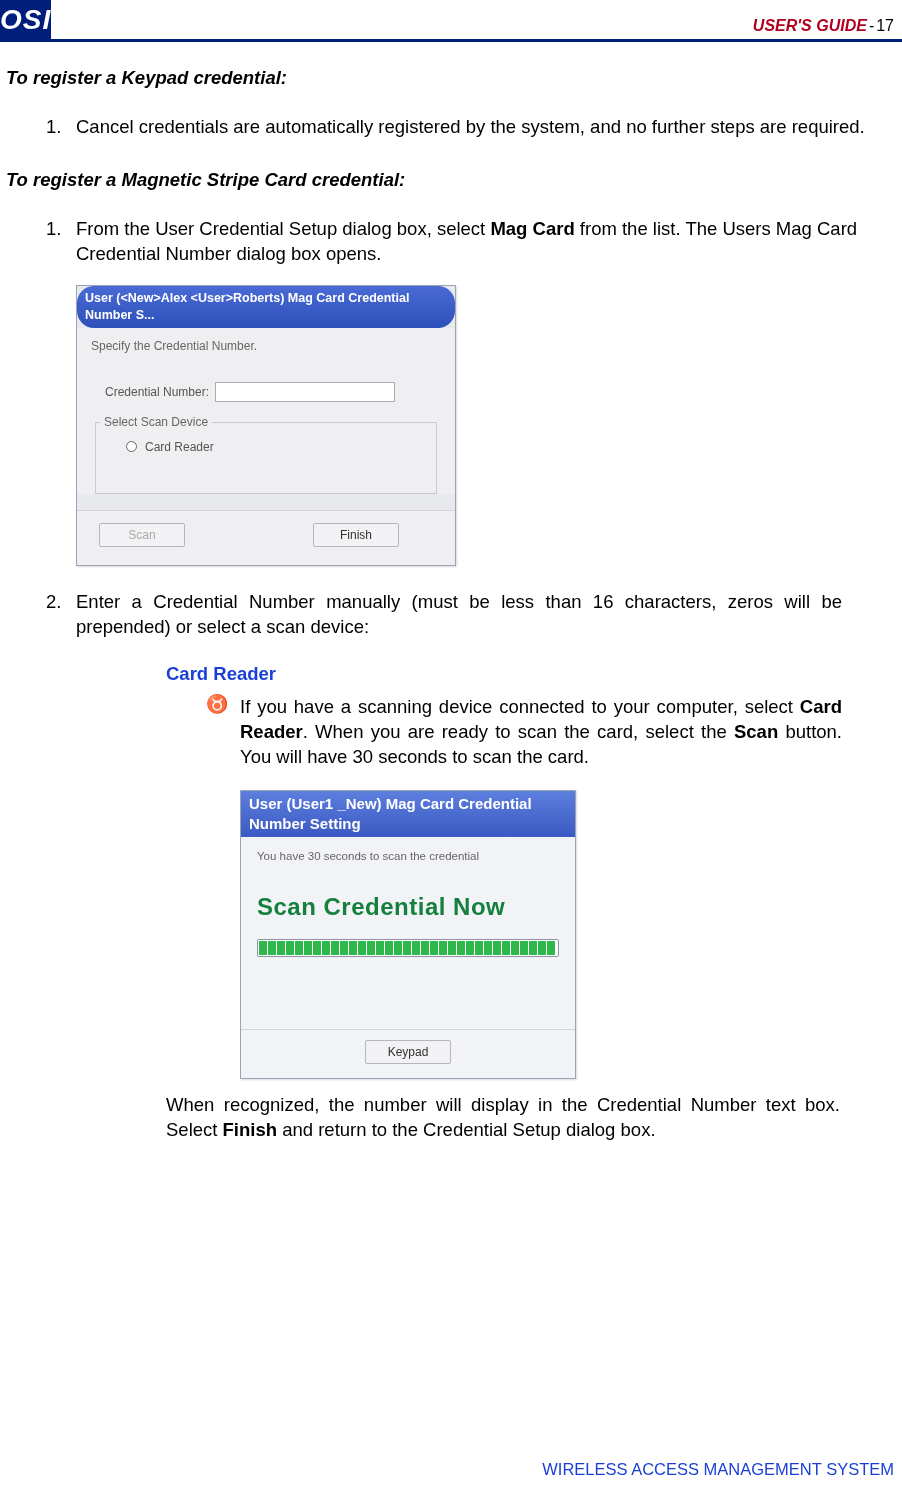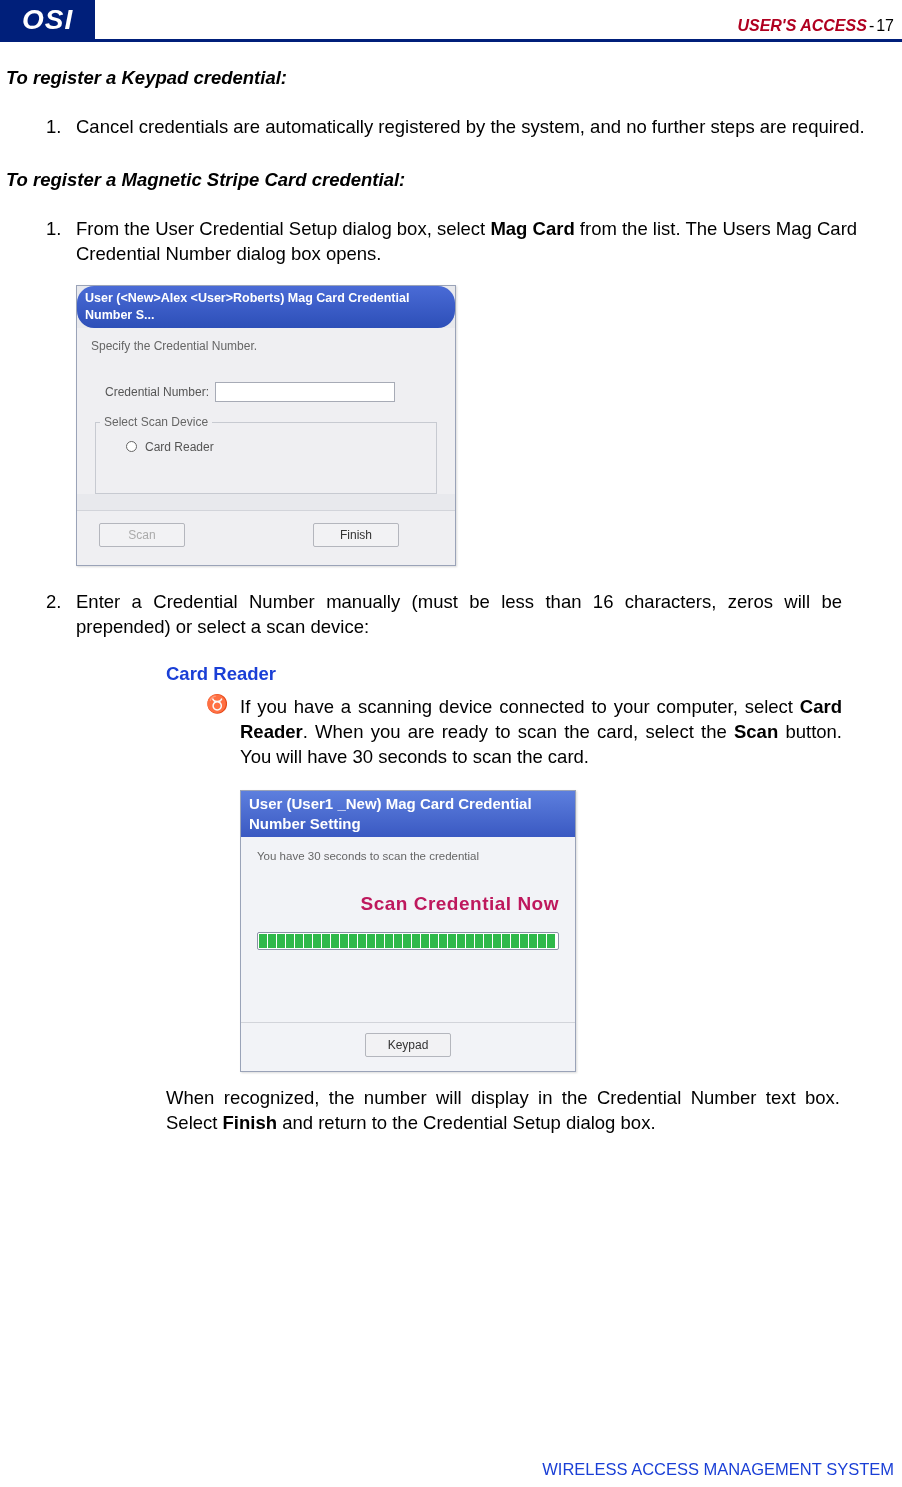--- a/index.html
+++ b/index.html
@@ -16,21 +16,21 @@
       border-bottom: 3px solid #001f7a;
       height: 42px;
       align-items: stretch;
     }
     .logo-box {
       background: #001f7a;
       color: #fff;
       font-weight: bold;
       font-style: italic;
       font-size: 28px;
-      padding: 2px 22px;
+      padding: 2px 0;
       display: flex;
       align-items: center;
       letter-spacing: 1px;
       font-family: "Arial Black", Arial, sans-serif;
     }
     .header-right {
       margin-left: auto;
       display: flex;
       align-items: flex-end;
       padding-bottom: 4px;
@@ -199,24 +199,24 @@
       font-size: 15px;
       font-weight: bold;
     }
     .dialog2 .body2 {
       padding: 12px 16px 0 16px;
       background: #f2f3f7;
       font-size: 11.5px;
       color: #666;
     }
     .scan-title {
-      color: #be185d;
-      font-weight: bold;
-      font-size: 19px;
-      text-align: right;
+      color: #15803d;
+      font-weight: bold;
+      font-size: 24px;
+      text-align: left;
       margin: 26px 0 16px;
       letter-spacing: .5px;
     }
     .progress {
       height: 18px;
       background: #fff;
       border: 1px solid #8c93a6;
       border-radius: 2px;
       overflow: hidden;
       display: flex;
@@ -243,21 +243,21 @@
       color: #1a3fd6;
       font-size: 16.5px;
     }
   </style>
 </head>
 <body>
 
 <div class="header">
   <div class="logo-box">OSI</div>
   <div class="header-right">
-    <span class="guide-label">USER'S ACCESS</span>
+    <span class="guide-label">USER'S GUIDE</span>
     <span class="page-num">-</span>
     <span class="page-num">17</span>
   </div>
 </div>
 
 <div class="content">
 
   <div class="section-heading">To register a Keypad credential:</div>
   <div class="ol-wrap">
     <div class="li-row">

